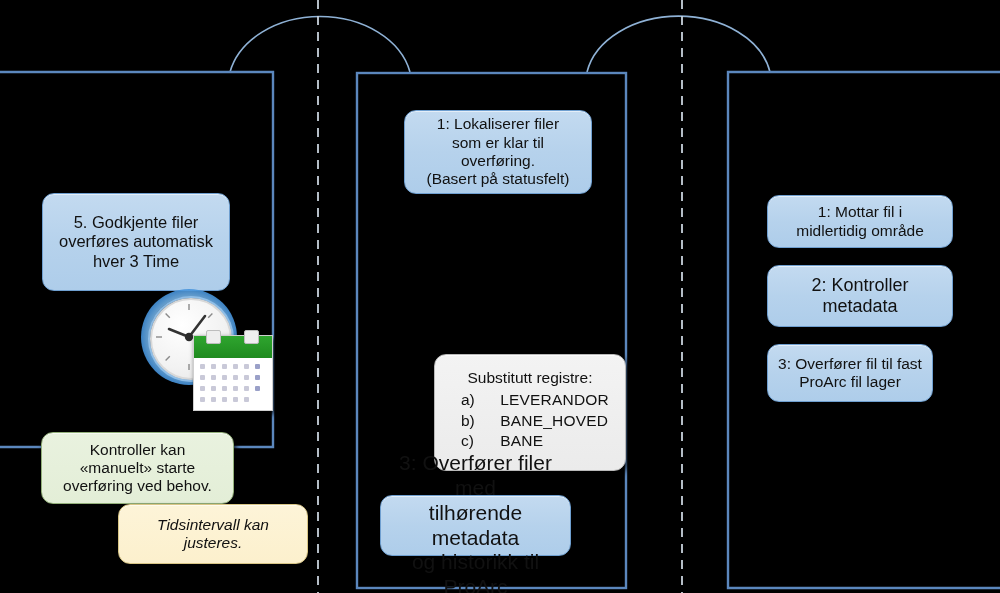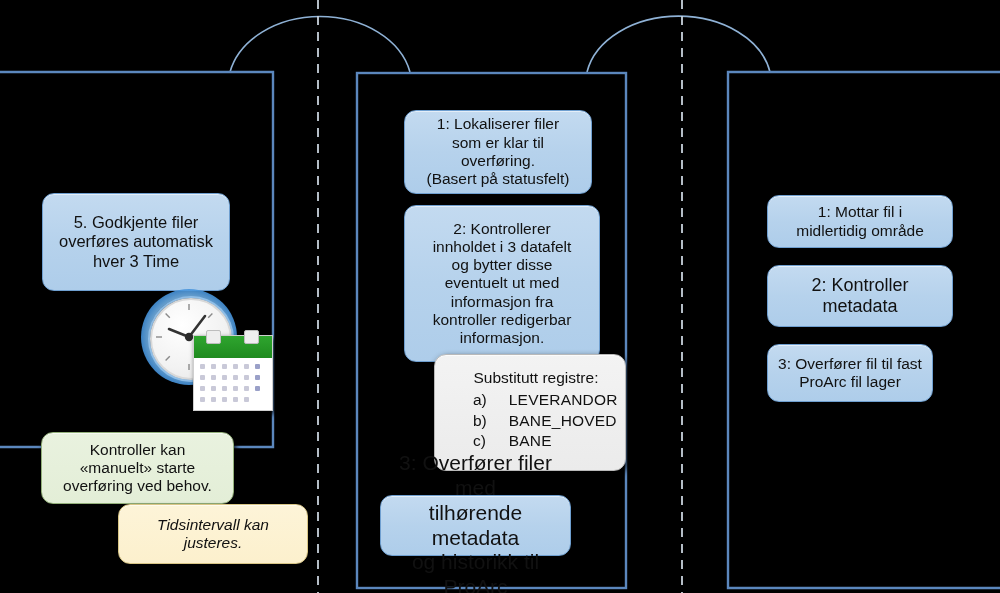--- a/index.html
+++ b/index.html
@@ -19,21 +19,21 @@
   .cream{background:linear-gradient(180deg,#fdf4d8 0%,#fcf0cd 100%);
         border:1px solid #d8c585;
         box-shadow:2px 3px 5px rgba(0,0,0,0.85), inset 0 1px 0 rgba(255,255,255,.6);font-style:italic;}
   .grey{background:linear-gradient(180deg,#f3f3f3 0%,#ebebeb 100%);
         border:1px solid #b9b9b9;
         box-shadow:2px 3px 6px rgba(0,0,0,0.85), inset 0 1px 0 rgba(255,255,255,.7);}
 
   .box .txt{padding:16px 8px;white-space:pre-line;}
 
   
-  .sublist{position:absolute;display:block;text-align:left;padding:14px 12px 12px 24px;}
+  .sublist{position:absolute;display:block;text-align:left;padding:14px 12px 12px 12px;}
   .sublist .hdr{text-align:center;margin-bottom:3px;}
   .sublist table{border-collapse:collapse;margin:0 auto;}
   .sublist td{padding:1px 4px;vertical-align:top;}
   .sublist td.k{width:34px;text-align:left;padding-left:14px;}
   .sublist td.v{padding-left:18px;letter-spacing:.2px;}
 
   
   .icon-wrap{position:absolute;}
   .clock{position:absolute;left:0;top:0;width:96px;height:96px;border-radius:50%;
     background:radial-gradient(circle at 50% 50%, rgba(120,180,235,0) 52%, rgba(120,185,240,.85) 60%, rgba(60,140,215,.9) 72%, rgba(20,80,160,.0) 86%);}
@@ -136,29 +136,20 @@
 justeres.</span>
   </div>
 
   <div class="box blue" style="left:404px;top:110px;width:188px;height:84px;font-size:15.5px;">
     <span class="txt">1: Lokaliserer filer
 som er klar til
 overføring.
 (Basert på statusfelt)</span>
   </div>
 
-  <div class="box blue" style="left:404px;top:205px;width:196px;height:157px;font-size:15.5px;">
-    <span class="txt">2: Kontrollerer
-innholdet i 3 datafelt
-og bytter disse
-eventuelt ut med
-informasjon fra
-kontroller redigerbar
-informasjon.</span>
-  </div>
 
   <div class="box grey sublist" style="left:434px;top:354px;width:192px;height:117px;font-size:15.5px;">
     <div class="hdr">Substitutt registre:</div>
     <table>
       <tbody>
           <tr>
         <td class="k">a)</td>
         <td class="v">LEVERANDOR</td>
       </tr>
       <tr>

